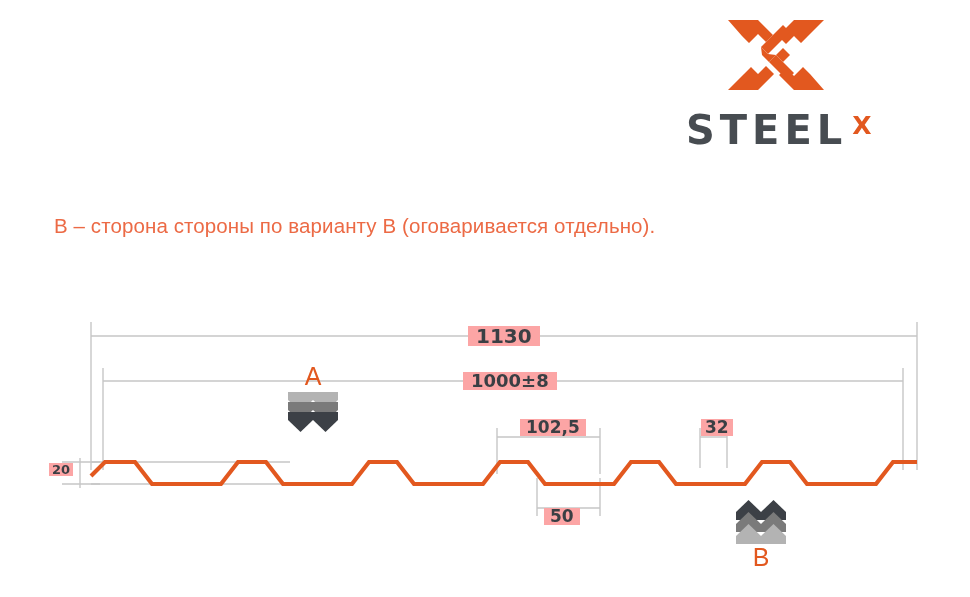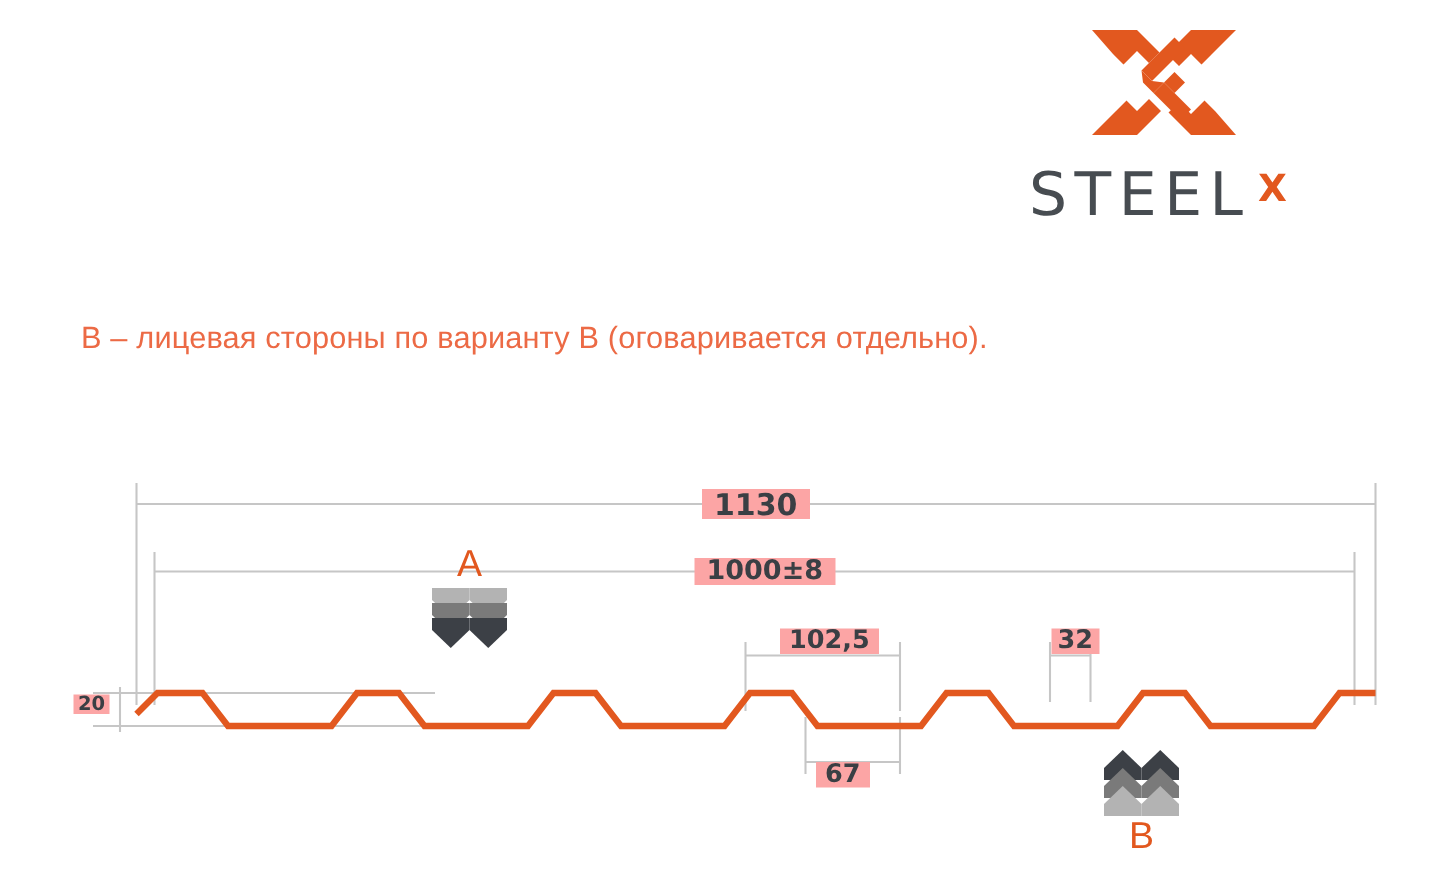--- a/index.html
+++ b/index.html
@@ -38,21 +38,21 @@
     left: 0px;
     top: 96px;
     width: 216px;
     height: 40px;
     display: flex;
     align-items: flex-end;
   }
   #wordmark-text {
     font-family: "DejaVu Sans", sans-serif;
     font-size: 40px;
-    font-weight: 400;
+    font-weight: 700;
     letter-spacing: 5px;
     color: #474c51;
     line-height: 1;
   }
   #wordmark-x {
     font-family: "DejaVu Sans", sans-serif;
     font-size: 25px;
     font-weight: 700;
     color: #e2581f;
     line-height: 1;
@@ -159,21 +159,21 @@
       <path d="M0 76 L30 76 L46 60 L38 52 L30 60 L23 53 L16 60 Z" fill="#E2581F"></path>
 
       <path d="M96 76 L66 76 L51 61 L58 54 L66 62 L75 53 L82 60 Z" fill="#E2581F"></path>
     </svg>
     <div id="logo-wordmark">
       <span id="wordmark-text">STEEL</span>
       <span id="wordmark-x">X</span>
     </div>
   </div>
 
-  <div class="note-line" id="note-b">B – лицевая стороны по варианту B (оговаривается отдельно).</div>
+  <div class="note-line" id="note-b">B – сторона стороны по варианту B (оговаривается отдельно).</div>
 
   <svg id="drawing" viewBox="0 0 970 597">
 
     <g stroke="#C6C6C6" stroke-width="1.4" fill="none">
 
       <line x1="91" y1="322" x2="91" y2="470"></line>
       <line x1="917" y1="322" x2="917" y2="470"></line>
 
       <line x1="103" y1="368" x2="103" y2="470"></line>
       <line x1="903" y1="368" x2="903" y2="470"></line>
@@ -249,19 +249,19 @@
       <path d="M761,512 L773.5,500 L786,512 L786,520 L761,520 Z" fill="#3C4046"></path>
       <path d="M761,524 L773.5,512 L786,524 L786,532 L761,532 Z" fill="#7A7A7A"></path>
       <path d="M761,536 L773.5,524 L786,536 L786,544 L761,544 Z" fill="#B3B3B3"></path>
     </g>
   </svg>
 
   <div class="dim-label" id="dim-1130">1130</div>
   <div class="dim-label" id="dim-1100">1000±8</div>
   <div class="dim-label" id="dim-1375">102,5</div>
   <div class="dim-label" id="dim-32">32</div>
-  <div class="dim-label" id="dim-67">67</div>
+  <div class="dim-label" id="dim-67">50</div>
   <div class="dim-label" id="dim-20">20</div>
 
   <div class="marker-letter" id="letter-a">A</div>
   <div class="marker-letter" id="letter-b">B</div>
 
 </div>
 
 </body></html>

